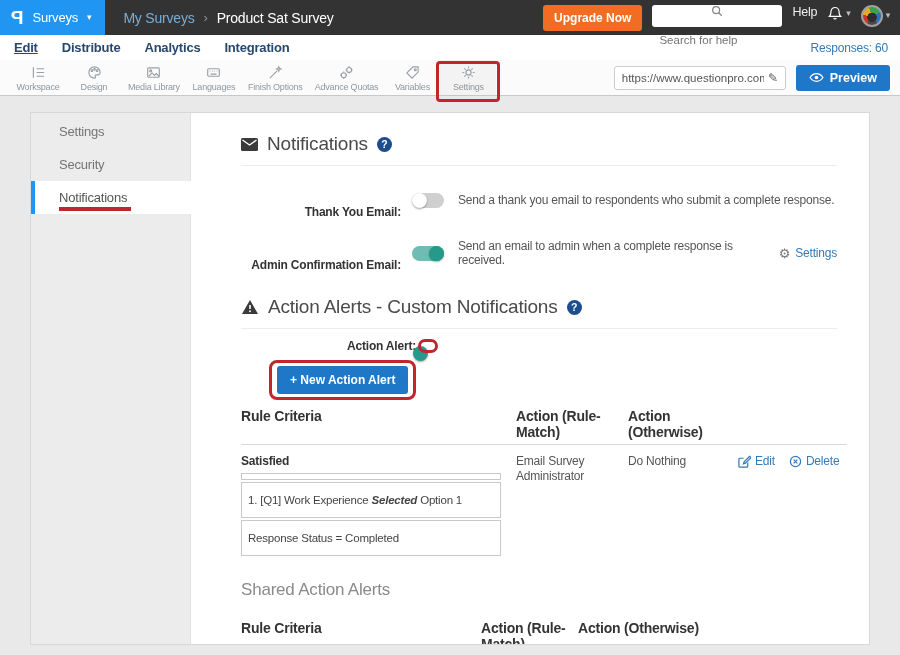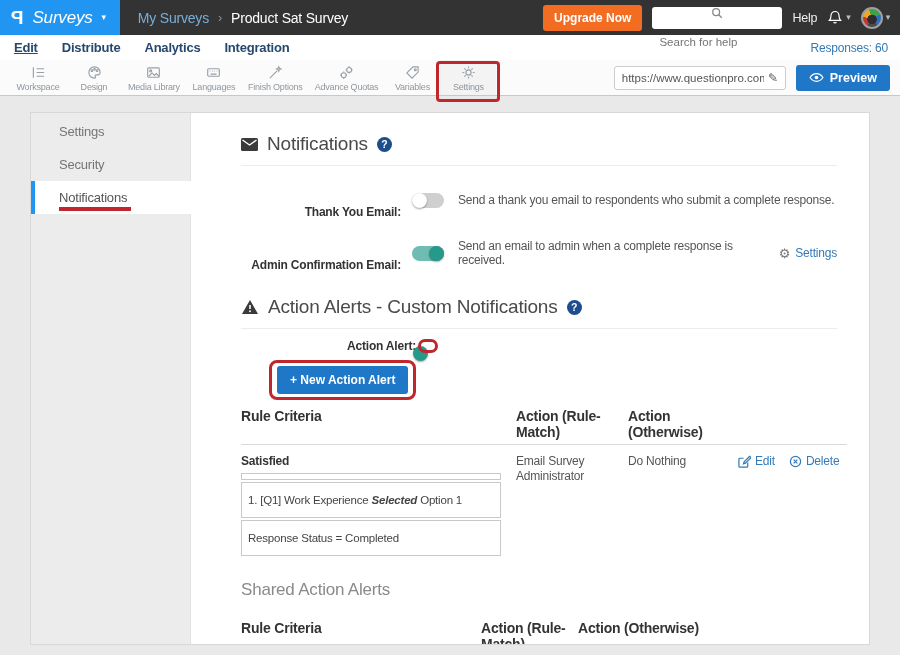--- a/index.html
+++ b/index.html
@@ -4,28 +4,28 @@
 <style>
   * { margin:0; padding:0; box-sizing:border-box; }
   html,body { width:900px; height:655px; }
   body { font-family:"Liberation Sans", sans-serif; letter-spacing:-0.2px; background:#e9e9e9; }
   .screen { position:relative; width:900px; height:655px; overflow:hidden; background:#e9e9e9; }
 
   
   .topbar { height:35px; background:#333333; display:flex; align-items:center; }
   .logo-box { height:100%; background:#2095f2; display:flex; align-items:center; gap:9px; padding:0 14px 0 11px; cursor:pointer; }
   .logo-glyph { color:#fff; font-weight:bold; font-size:19px; display:inline-block; transform:scaleX(-1); }
-  .menu-label { color:#fff; font-size:17px;font-style:italic; }
+  .menu-label { color:#fff; font-size:13px; }
   .caret { color:#fff; font-size:9px; line-height:1; }
   .caret.dim { color:#bbb; }
   .breadcrumb { margin-left:18px; display:flex; align-items:center; gap:9px; font-size:14px; }
   .crumb-parent { color:#79aed6; cursor:pointer; }
   .crumb-sep { color:#8f8f8f; font-size:13px; }
   .crumb-current { color:#fff; }
-  .top-right { margin-left:auto; display:flex; align-items:center; gap:10px; padding-right:10px; }
+  .top-right { margin-left:auto; display:flex; align-items:flex-start; gap:10px; padding-right:10px; }
   .upgrade-btn { background:#f26d21; color:#fff; border:none; border-radius:3px; font-weight:bold; font-size:12px; padding:6px 11px; cursor:pointer; font-family:inherit; }
   .search-box { display:flex; align-items:center; gap:17px; background:#fff; border-radius:3px; height:22px; width:130px; padding:0 7px;flex-direction:column; }
   .search-box input { border:none; outline:none; width:100%; font-size:11.5px; color:#555; font-family:inherit; background:transparent; }
   .help-label { color:#eee; font-size:12.5px; cursor:pointer; }
   .icon-btn { display:flex; align-items:center; gap:3px; cursor:pointer; }
   .avatar { width:22px; height:22px; border-radius:50%; border:2px solid #a0a0a0;
     background: radial-gradient(circle at 50% 58%, #2e2e2e 0 4.5px, transparent 5px),
                 conic-gradient(from 210deg, #c9372c 0 18%, #e9a825 18% 36%, #3ba14a 36% 60%, #2e6fc0 60% 82%, #4a4a4a 82% 100%); }
 
   

